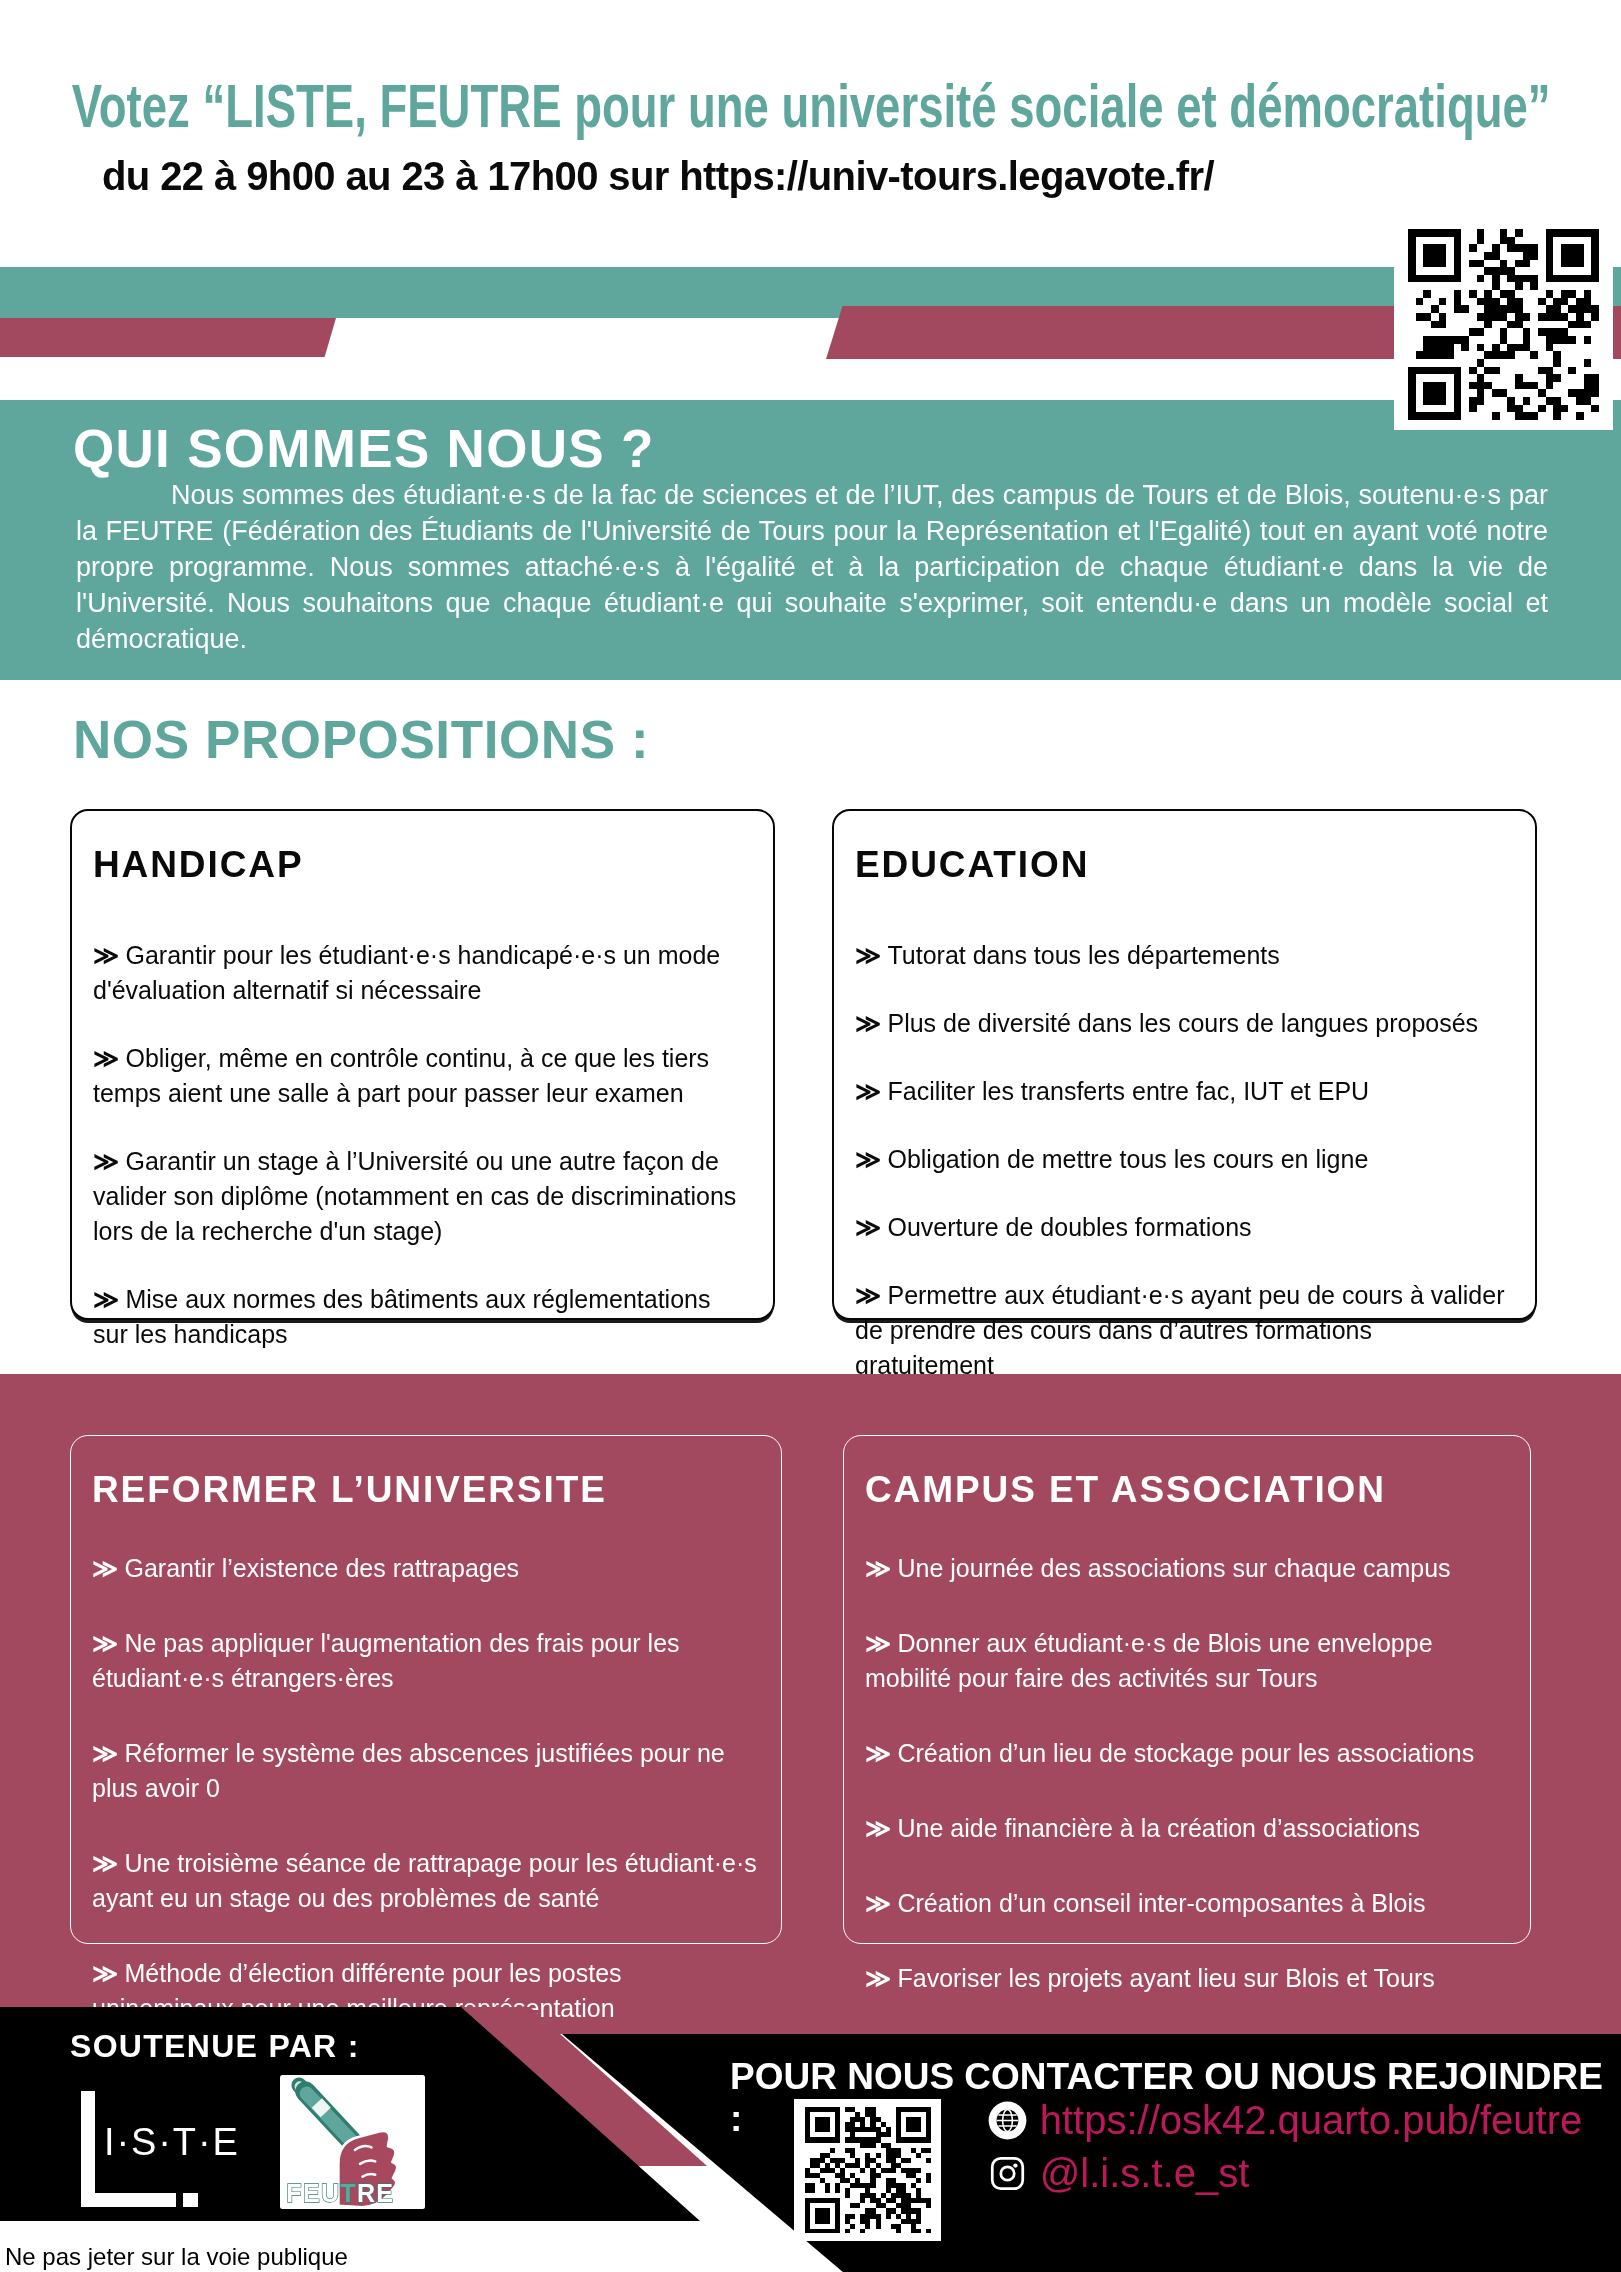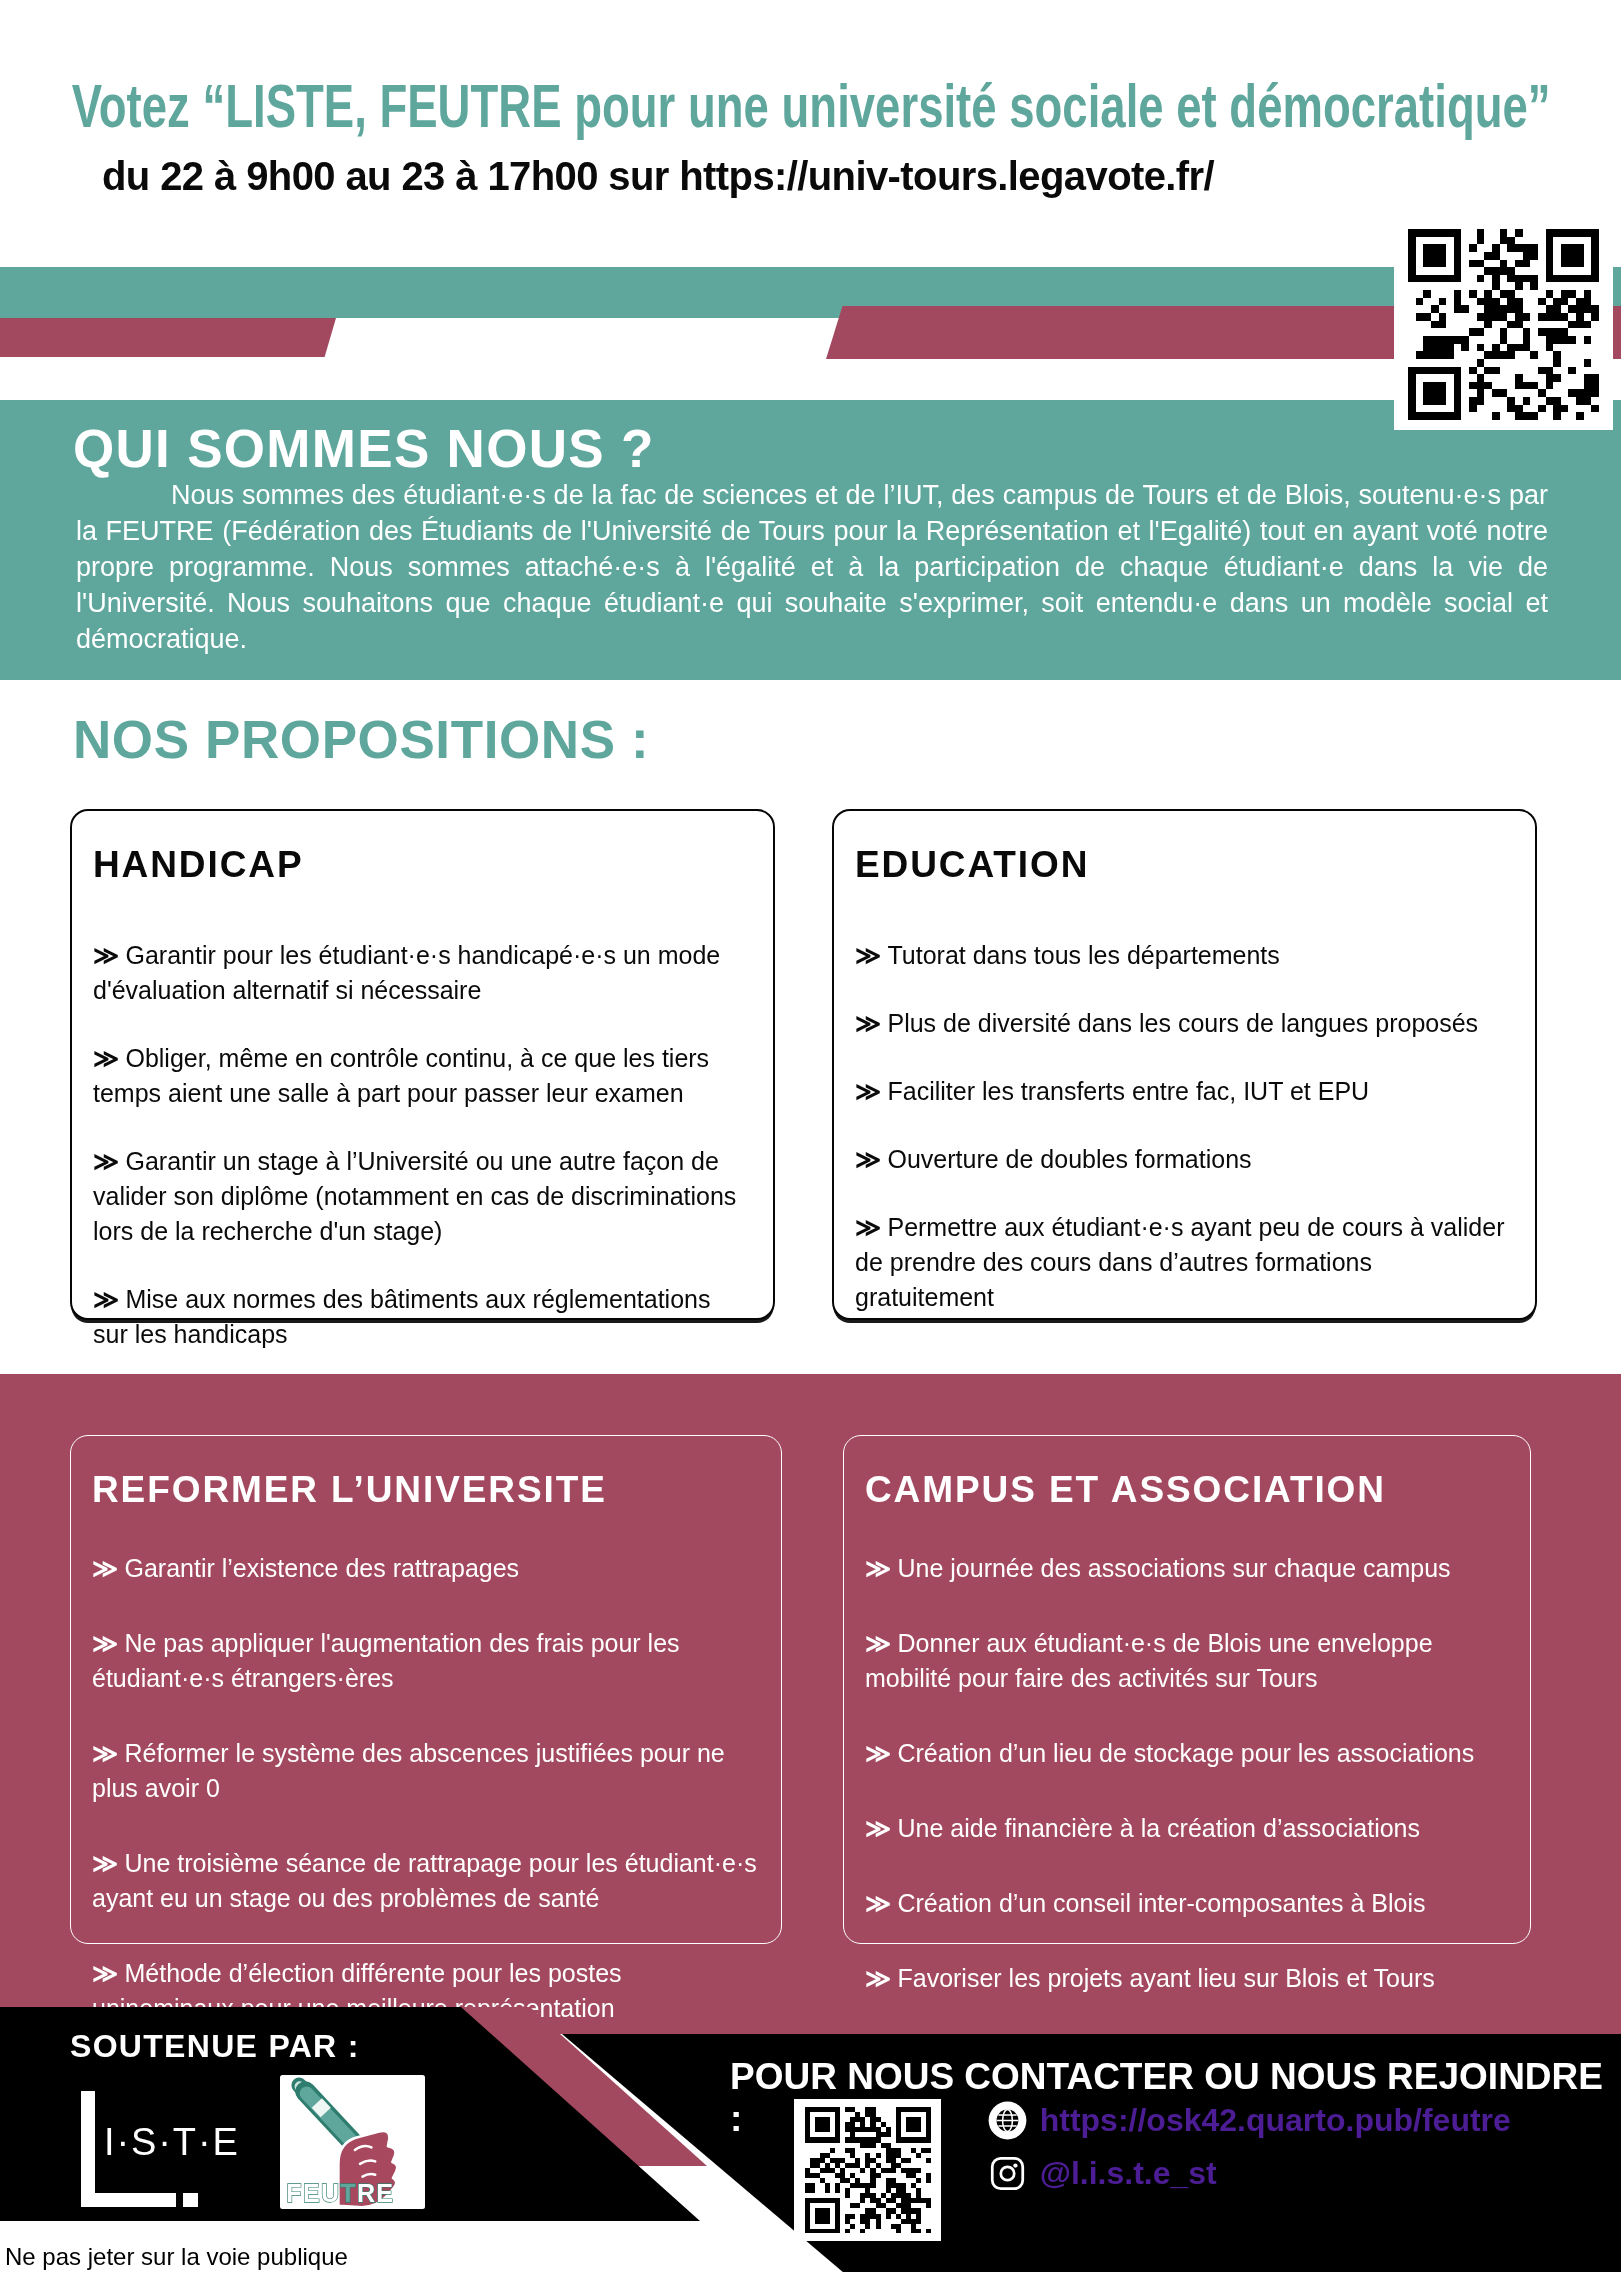--- a/index.html
+++ b/index.html
@@ -66,21 +66,21 @@
   #liste-logo{left:81px;top:2091px;width:146px;height:121px;}
   #liste-logo .vbar{position:absolute;left:0;top:0;width:14px;height:116px;background:#fff;}
   #liste-logo .hbar{position:absolute;left:0;top:102px;width:95px;height:14px;background:#fff;}
   #liste-logo .dot{position:absolute;left:102px;top:102px;width:14.6px;height:14px;background:#fff;}
   #liste-logo .letters{position:absolute;left:23px;top:30px;font-size:38px;font-weight:400;color:#fff;letter-spacing:1.9px;}
   #feutre-logo{left:280px;top:2075px;width:145px;height:134px;background:#fff;border-radius:2.5px;overflow:hidden;}
   .contact-heading{left:730px;top:2056px;font-size:37px;font-weight:bold;color:#fff;letter-spacing:0px;}
   .contact-rows{left:988px;top:2101px;width:571px;}
   .contact-row{display:flex;align-items:center;margin-bottom:14px;height:39px;}
   .contact-row .cicon{width:39px;height:39px;margin-right:12.7px;flex:0 0 auto;}
-  .contact-row .ctext{color:#4c1d95;font-size:32px;white-space:nowrap;font-weight:bold;}
+  .contact-row .ctext{color:#be185d;font-size:40px;white-space:nowrap;}
   .disclaimer{left:5px;top:2243px;font-size:24px;color:#000;font-weight:500;}
 </style>
 </head>
 <body>
 
 <div id="page" style="--teal: #5fa79d; --maroon: #a3495f;">
 
   <svg id="title-svg" viewBox="0 0 2360 125" width="1497" height="79">
     <text x="0" y="98" font-size="96" textLength="2340" lengthAdjust="spacingAndGlyphs" fill="#5fa79d">Votez “LISTE, FEUTRE pour une université sociale et démocratique”</text>
   </svg>
@@ -308,20 +308,21 @@
         <li><span class="bullet">≫</span>Garantir un stage à l’Université ou une autre façon de valider son diplôme (notamment en cas de discriminations lors de la recherche d'un stage)</li>
         <li><span class="bullet">≫</span>Mise aux normes des bâtiments aux réglementations sur les handicaps</li>
       </ul>
     </div>
   <div class="card light" id="card-education">
       <h3>EDUCATION</h3>
       <ul>
         <li><span class="bullet">≫</span>Tutorat dans tous les départements</li>
         <li><span class="bullet">≫</span>Plus de diversité dans les cours de langues proposés</li>
         <li><span class="bullet">≫</span>Faciliter les transferts entre fac, IUT et EPU</li>
+        <li><span class="bullet">≫</span>Obligation de mettre tous les cours en ligne</li>
         <li><span class="bullet">≫</span>Ouverture de doubles formations</li>
         <li><span class="bullet">≫</span>Permettre aux étudiant·e·s ayant peu de cours à valider de prendre des cours dans d’autres formations gratuitement</li>
       </ul>
     </div>
 
   <div class="maroon-section"></div>
   <div class="card dark" id="card-reformer-universite">
       <h3>REFORMER L’UNIVERSITE</h3>
       <ul>
         <li><span class="bullet">≫</span>Garantir l’existence des rattrapages</li>

